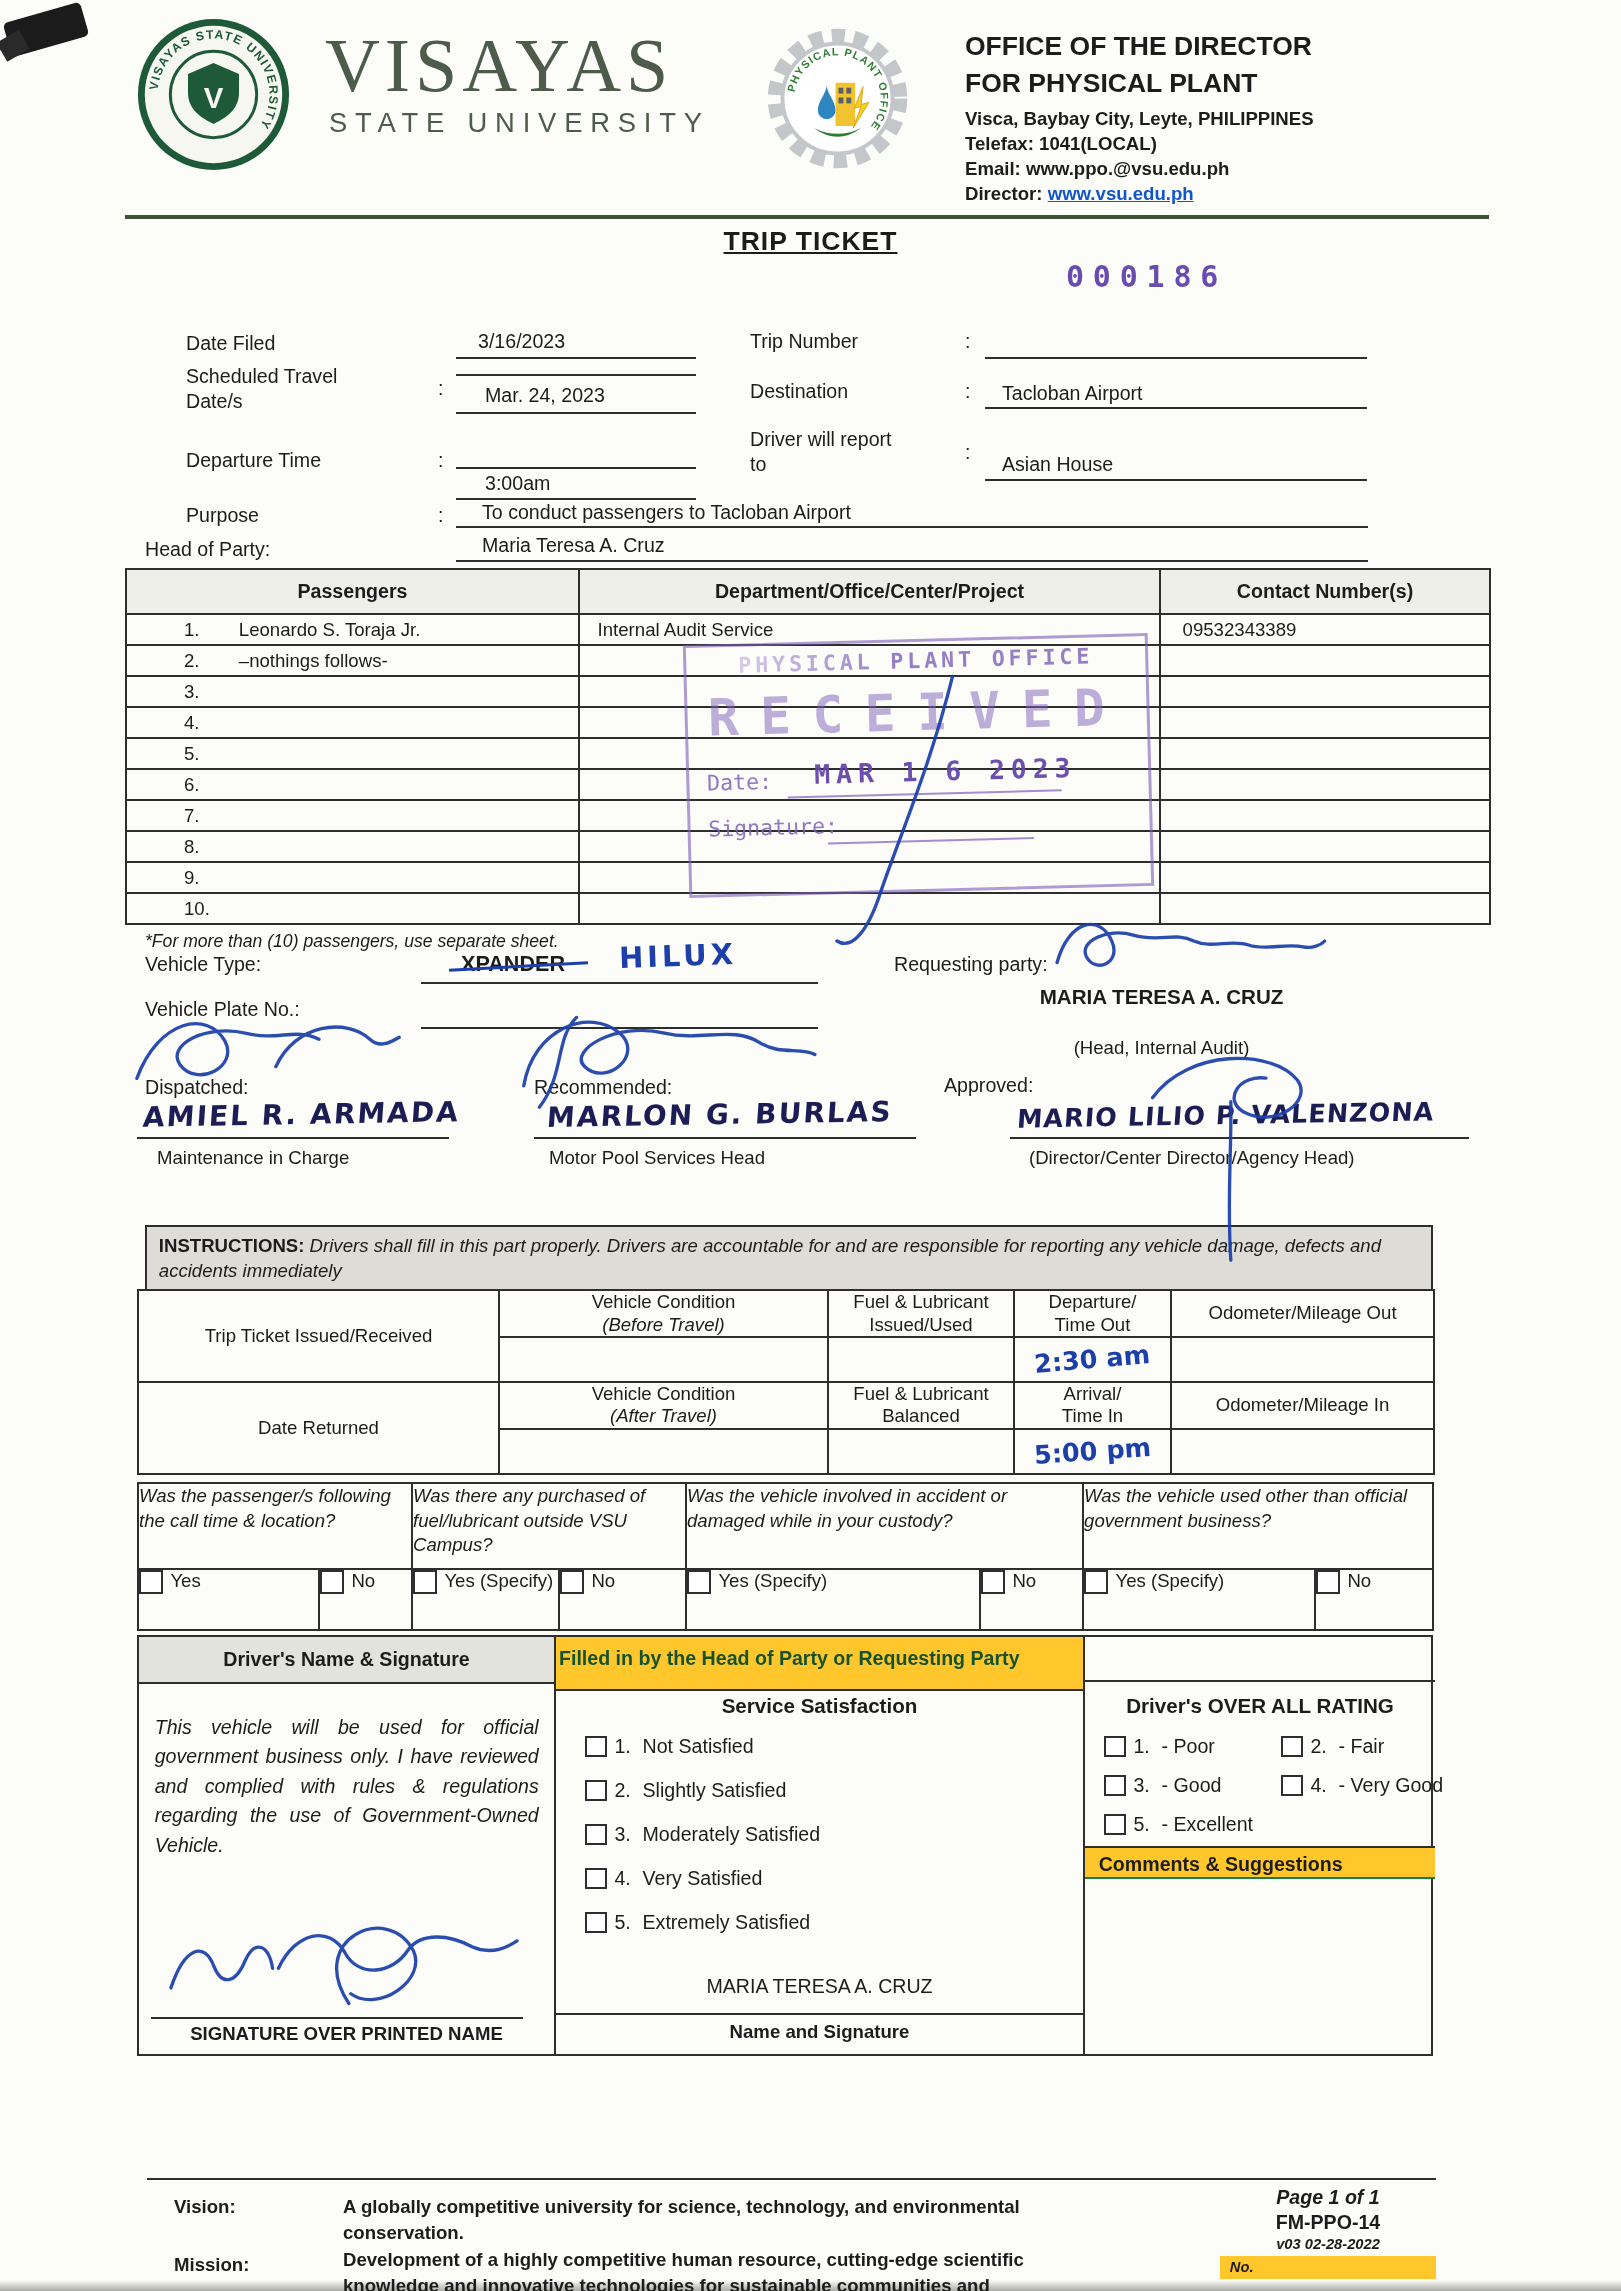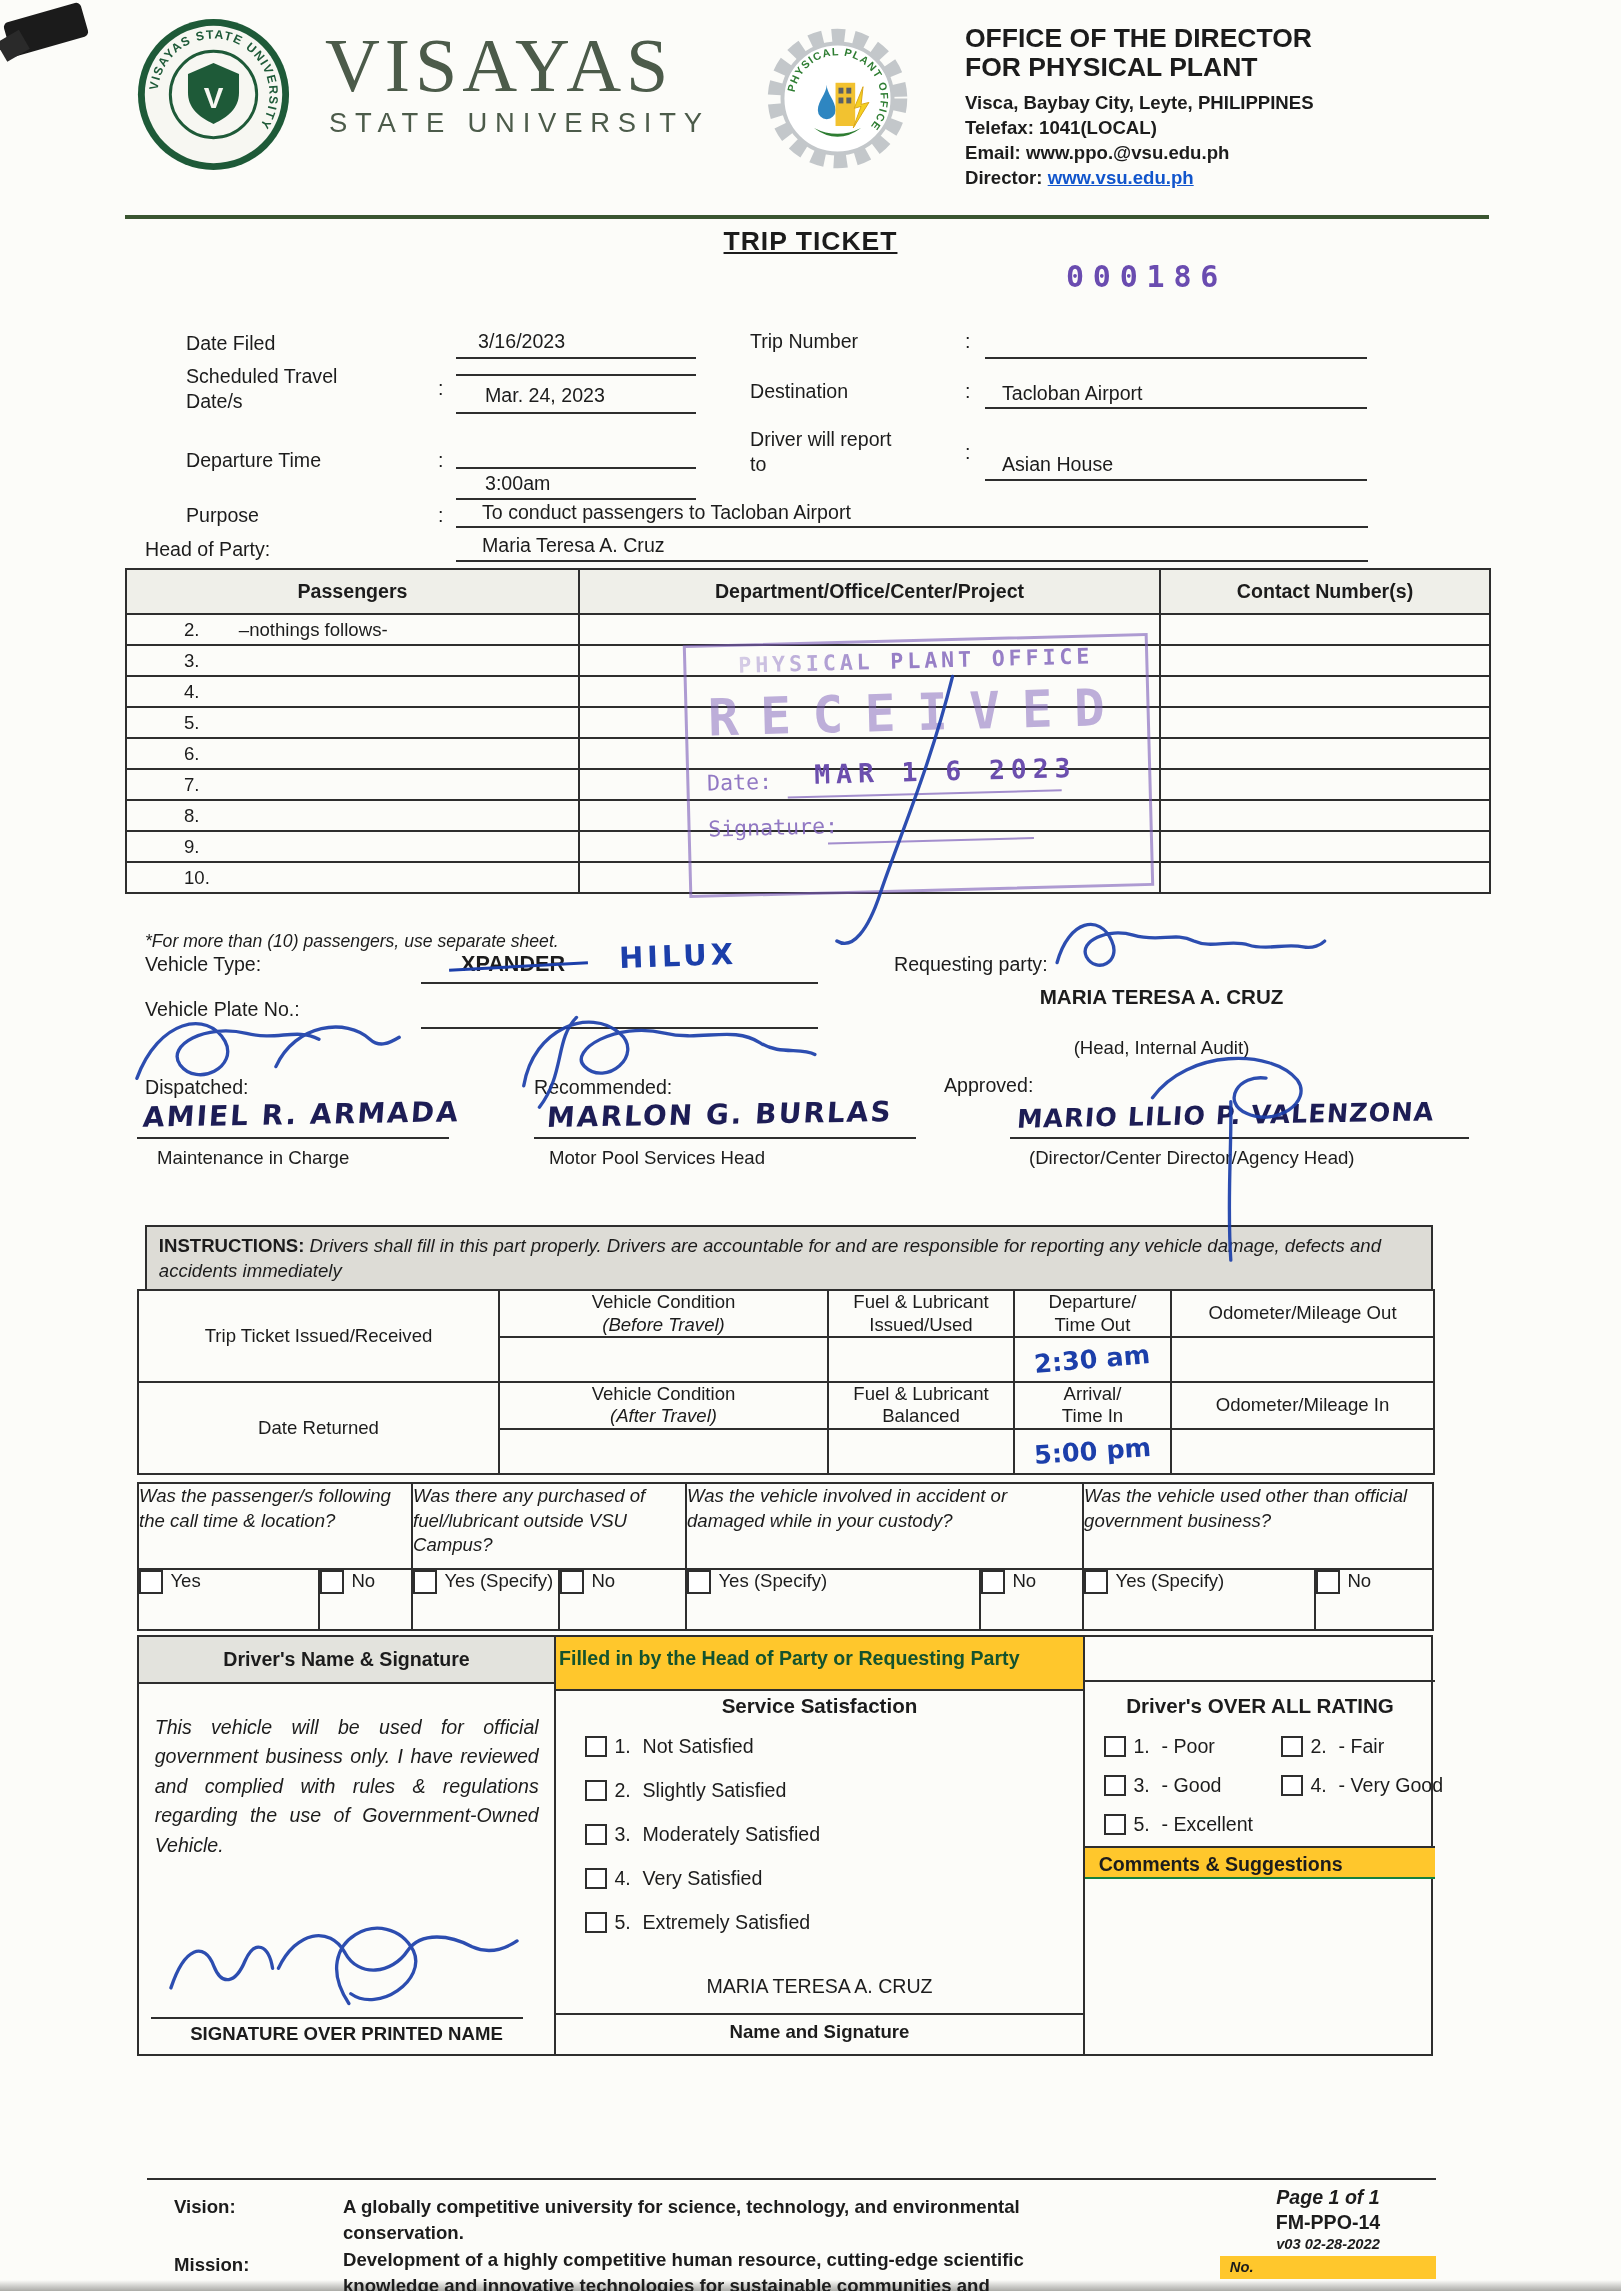--- a/index.html
+++ b/index.html
@@ -1,20 +1,20 @@
 <!DOCTYPE html>
 <html><head>
 <meta charset="utf-8">
 <style>
   html,body{margin:0;padding:0;background:#9a9a96;}
   .page{position:relative;width:1621px;height:2292px;margin:0 auto;background:#fcfcf9;
         font-family:"Liberation Sans",sans-serif;color:#1c1c1c;overflow:hidden;}
   .abs{position:absolute;}
   .b{font-weight:700;} .i{font-style:italic;} .c{text-align:center;}
-  .t27{font-size:26.5px;} .t22{font-size:21.6px;} .t21{font-size:20.6px;} .t20{font-size:19.6px;}
+  .t27{font-size:26.5px;margin-top:8px;} .t22{font-size:21.6px;} .t21{font-size:20.6px;} .t20{font-size:19.6px;}
   .t19{font-size:18.6px;} .t18{font-size:17.6px;} .t15{font-size:14.7px;}
   .line{position:absolute;height:0;border-bottom:2px solid #2e2e2e;}
   .greenline{position:absolute;height:3.9px;background:#3a5531;}
   .hand{font-family:"DejaVu Sans",sans-serif;color:#1d1d55;font-weight:600;letter-spacing:2px;
         transform:rotate(-1deg) skewX(-5deg);white-space:nowrap;}
   .handblue{font-family:"DejaVu Sans",sans-serif;color:#1c3faa;font-weight:700;white-space:nowrap;}
   .cb{display:inline-block;width:19.6px;height:19.6px;border:2px solid #2e2e2e;background:#fff;
       vertical-align:middle;margin-right:7.8px;flex:0 0 auto;}
   .cbsm{width:17.6px;height:17.6px;}
   
@@ -181,20 +181,25 @@
           <col style="width:581px">
           <col style="width:330px">
         </colgroup>
       <tbody>
           <tr>
         <th>Passengers</th>
         <th>Department/Office/Center/Project</th>
         <th>Contact Number(s)</th>
       </tr>
       <tr>
+        <td><span class="pnum">1.</span><span class="pname">Leonardo S. Toraja Jr.</span></td>
+        <td style="padding-left:17.6px;">Internal Audit Service</td>
+        <td style="padding-left:21.6px;">09532343389</td>
+      </tr>
+      <tr>
         <td><span class="pnum">2.</span><span class="pname">–nothings follows-</span></td>
         <td></td>
         <td></td>
       </tr>
       <tr>
         <td><span class="pnum">3.</span><span class="pname"></span></td>
         <td></td>
             <td></td>
       </tr>
       <tr>

